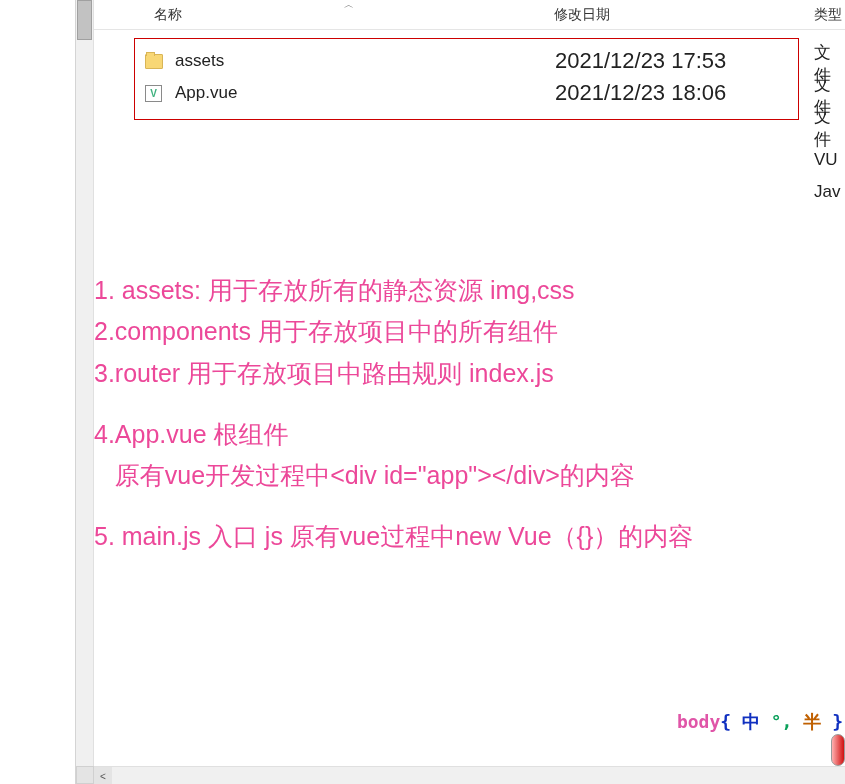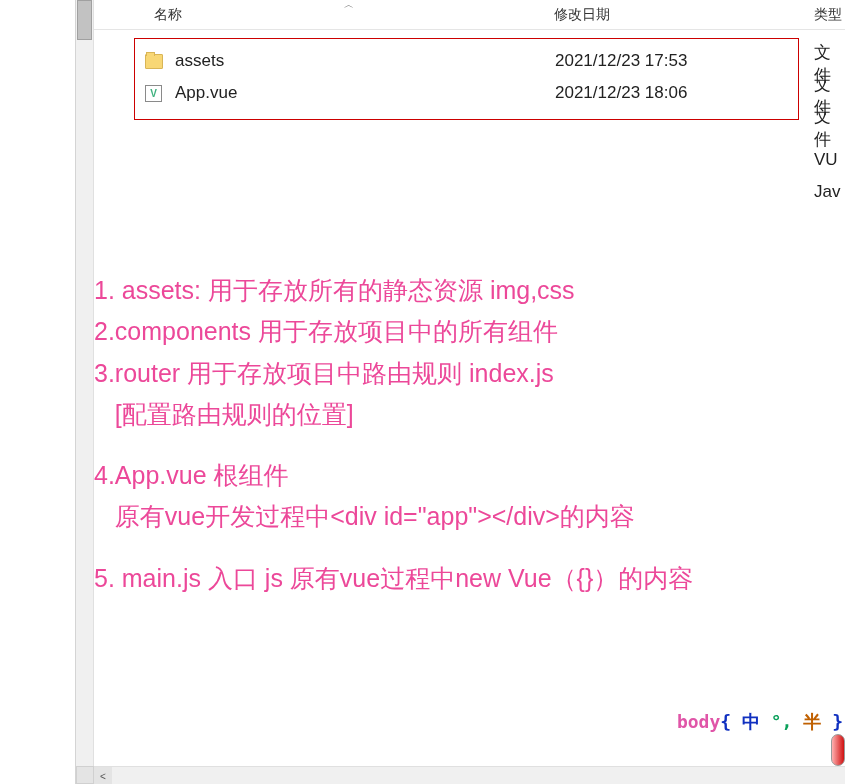--- a/index.html
+++ b/index.html
@@ -125,21 +125,21 @@
     }
     .fname {
       position: absolute;
       left: 40px;
       font-size: 17px;
       color: #222;
     }
     .fdate {
       position: absolute;
       left: 420px;
-      font-size: 17px;
+      font-size: 22px;
       color: #222;
       text-align: right;
     }
     .types-col {
       position: absolute;
       left: 720px;
       top: 48px;
     }
     .types-col div {
       height: 32px;
@@ -241,21 +241,20 @@
     <div>文件</div>
     <div>文件</div>
     <div>VU</div>
     <div>Jav</div>
   </div>
 
   <div class="notes">
     <div>1. assets: 用于存放所有的静态资源 img,css</div>
     <div>2.components 用于存放项目中的所有组件</div>
     <div>3.router 用于存放项目中路由规则 index.js</div>
-    <div style="white-space:pre;">   [配置路由规则的位置]</div>
     <div class="spacer"></div>
     <div>4.App.vue 根组件</div>
     <div style="white-space:pre;">   原有vue开发过程中&lt;div id="app"&gt;&lt;/div&gt;的内容</div>
     <div class="spacer"></div>
     <div>5. main.js 入口 js 原有vue过程中new Vue（{}）的内容</div>
   </div>
 
   <div class="ime-status">
     <span class="ime-body">body</span><span class="ime-brace">{</span> <span class="ime-ch">中</span> <span class="ime-punc">°,</span> <span class="ime-half">半</span> <span class="ime-brace">}</span>
   </div>

